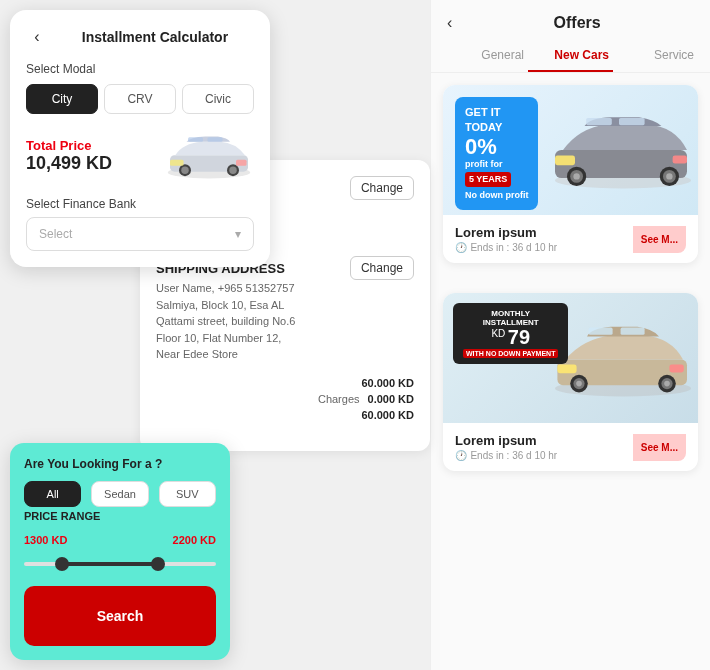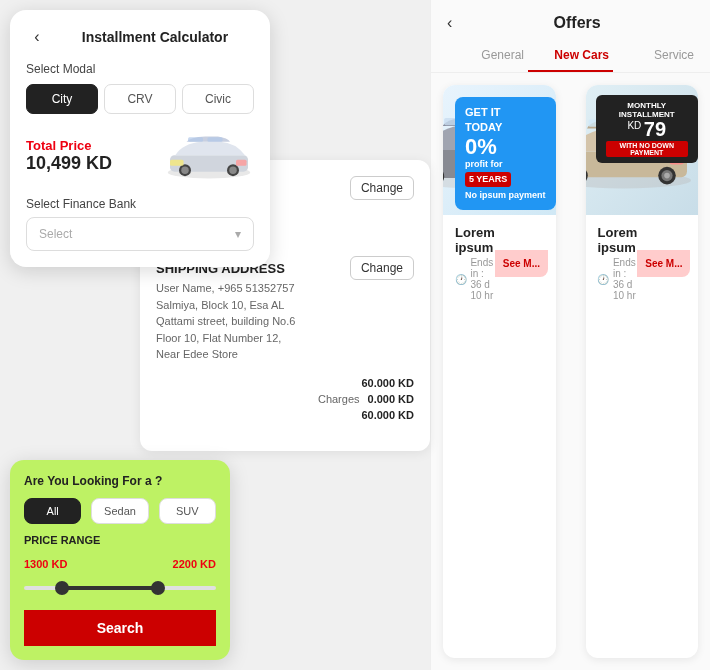--- a/index.html
+++ b/index.html
@@ -196,36 +196,36 @@
       line-height: 1.5;
       margin-bottom: 14px;
     }
 
     
     .filter-card {
       position: absolute;
       bottom: 10px;
       left: 10px;
       width: 220px;
-      background: #bef264;
+      background: #5eead4;
       border-radius: 14px;
       box-shadow: 0 4px 20px rgba(0,0,0,0.15);
       padding: 14px;
       z-index: 10;
     }
     .filter-title {
       font-size: 12px;
       font-weight: 600;
       color: #222;
       margin-bottom: 10px;
     }
     .filter-tabs {
       display: flex;
       gap: 10px;
-      margin-bottom: 10px;
+      margin-bottom: 3px;
     }
     .filter-tab {
       flex: 1;
       padding: 6px 4px;
       border-radius: 8px;
       border: 1.5px solid #ddd;
       background: #fff;
       font-size: 11px;
       font-weight: 500;
       color: #555;
@@ -290,25 +290,25 @@
       height: 14px;
       background: #333;
       border-radius: 50%;
       cursor: pointer;
     }
     .range-thumb.left { left: 20%; }
     .range-thumb.right { left: 70%; }
 
     .search-btn {
       width: 100%;
-      padding: 10px;
+      padding: 22px;
       background: #cc0000;
       color: #fff;
       border: none;
-      border-radius: 0;
+      border-radius: 10px;
       font-size: 14px;
       font-weight: 700;
       cursor: pointer;
       text-align: center;
     }
 
     
     .confirm-order-bar {
       position: absolute;
       bottom: 10px;
@@ -396,21 +396,21 @@
     .offers-tab.active {
       color: #cc0000;
       border-bottom: 2px solid #cc0000;
       font-weight: 600;
     }
     .offers-list {
       flex: 1;
       overflow-y: auto;
       padding: 12px;
       display: flex;
-      flex-direction: row;
+      flex-direction: column;
       gap: 30px;
     }
     .offer-card {
       background: #fff;
       border-radius: 12px;
       overflow: hidden;
       box-shadow: 0 2px 8px rgba(0,0,0,0.08);
     }
     .offer-banner {
       width: 100%;
@@ -676,21 +676,21 @@
   <div class="offers-list">
 
     <div class="offer-card">
       <div class="offer-banner offer-banner-1">
         <div class="offer-promo-box">
           <span class="get-it">GET IT</span>
           <span class="get-it">TODAY</span>
           <span class="zero-percent">0%</span>
           <span class="profit-text">profit for</span>
           <span class="years-badge">5 YEARS</span>
-          <span class="no-down">No ipsum payment</span>
+          <span class="no-down">No down profit</span>
         </div>
         <svg class="offer-car-img" viewBox="0 0 200 100" xmlns="http://www.w3.org/2000/svg">
           <ellipse cx="100" cy="88" rx="85" ry="10" fill="#ccc" opacity="0.5"></ellipse>
           <rect x="15" y="50" width="165" height="35" rx="8" fill="#888a92"></rect>
           <path d="M25 50 Q45 22 80 18 L130 18 Q165 20 180 50Z" fill="#a0a4b0"></path>
           <path d="M52 20 Q58 10 85 9 L120 9 Q140 12 148 20Z" fill="#8a8fa0"></path>
           <rect x="54" y="10" width="32" height="9" rx="2" fill="#c8dcf0" opacity="0.8"></rect>
           <rect x="95" y="10" width="32" height="9" rx="2" fill="#c8dcf0" opacity="0.8"></rect>
           <circle cx="42" cy="83" r="12" fill="#333"></circle>
           <circle cx="42" cy="83" r="8" fill="#777"></circle>

